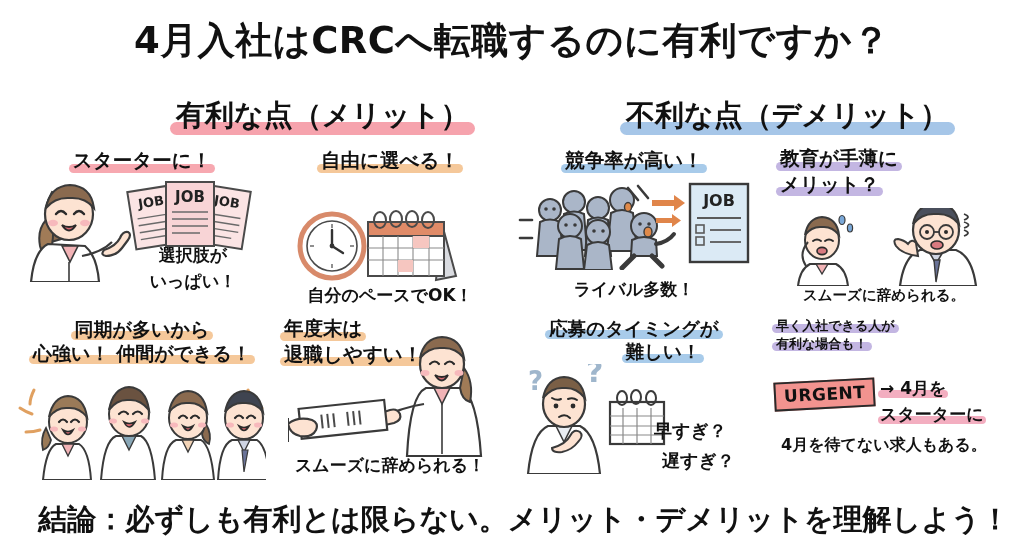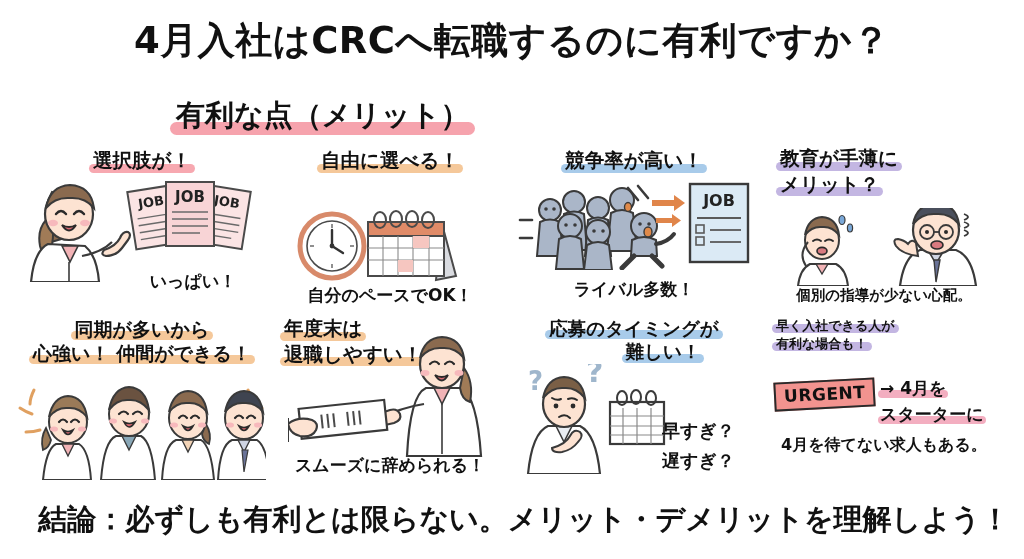--- a/index.html
+++ b/index.html
@@ -111,26 +111,29 @@
 </head>
 <body>
 
 <div class="page">
 
   <div class="title">4月入社はCRCへ転職するのに有利ですか？</div>
 
   <div class="col-head" id="col-head-merit">
     <span class="hl">有利な点（メリット）</span>
   </div>
+  <div class="col-head" id="col-head-demerit">
+    <span class="hl">不利な点（デメリット）</span>
+  </div>
 
   <div class="grid">
 
     <div class="cell">
       <div class="headline" style="padding-top:4px;">
-        <span class="ln"><span class="hl hl-pink">選択肢が！</span></span>
+        <span class="ln"><span class="hl hl-pink">スターターに！</span></span>
       </div>
 
       <svg class="art" style="left:8px; top:24px;" width="130" height="112" viewBox="0 0 130 112">
 
         <path d="M30 22 q-8 14 -6 32 q1 12 5 18 l14 -4 l-2 -42 z" fill="#8a6a4f" stroke="#3a3a3a" stroke-width="2"></path>
 
         <path d="M24 50 q-9 10 -6 26 q2 9 9 10 q5 -14 4 -30 z" fill="#a07b57" stroke="#3a3a3a" stroke-width="2"></path>
 
         <path d="M26 74 q-14 7 -17 38 l68 0 q-2 -26 -14 -36 z" fill="#fff" stroke="#3a3a3a" stroke-width="2.2"></path>
         <path d="M40 76 l8 16 l8 -16 z" fill="#f2b3b6" stroke="#3a3a3a" stroke-width="1.6"></path>
@@ -176,20 +179,21 @@
         <rect x="40" y="6" width="48" height="64" fill="#f8d4d6" stroke="#4a4a4a" stroke-width="2"></rect>
         <text x="64" y="26" font-size="15" font-weight="700" text-anchor="middle" fill="#222" font-family="'DejaVu Sans',sans-serif">JOB</text>
         <g stroke="#6a6a6a" stroke-width="1.5">
           <line x1="46" y1="36" x2="82" y2="36"></line>
             <line x1="46" y1="43" x2="82" y2="43"></line>
           <line x1="46" y1="50" x2="82" y2="50"></line>
             <line x1="46" y1="57" x2="74" y2="57"></line>
         </g>
       </svg>
 
+      <div class="caption" style="top:100px; left:104px; right:-6px; width:150px;">選択肢が</div>
       <div class="caption" style="top:126px; left:104px; right:-6px; width:150px;">いっぱい！</div>
     </div>
 
     <div class="cell">
       <div class="headline" style="padding-top:2px;">
         <span class="ln" style="margin-top:2px;"><span class="hl hl-orange">自由に選べる！</span></span>
       </div>
 
       <svg class="art" style="left:20px; top:56px;" width="200" height="82" viewBox="0 0 200 82">
 
@@ -335,21 +339,21 @@
 
         <path d="M126 48 q-16 -2 -22 -10 q-4 -7 2 -7 q6 1 10 5 q4 -6 8 -1 z" fill="#fde3d2" stroke="#3a3a3a" stroke-width="2"></path>
 
         <g stroke="#3a3a3a" stroke-width="1.8" fill="none">
           <path d="M172 6 q8 3 0 6"></path>
             <path d="M172 14 q9 3 0 6"></path>
             <path d="M172 22 q8 3 0 6"></path>
         </g>
       </svg>
 
-      <div class="caption small" style="top:142px;">個別の指導が少ない心配。</div>
+      <div class="caption small" style="top:142px;">スムーズに辞められる。</div>
     </div>
 
     <div class="cell">
       <div class="headline" style="padding-top:2px; font-size:19px;">
         <span class="ln"><span class="hl hl-orange">同期が多いから</span></span>
         <span class="ln" style="margin-top:2px;"><span class="hl hl-orange">心強い！ 仲間ができる！</span></span>
       </div>
 
       <svg class="art" style="left:2px; top:58px;" width="250" height="106" viewBox="0 0 250 106">
 
@@ -492,21 +496,21 @@
             <line x1="125" y1="44" x2="125" y2="80"></line>
           <line x1="139" y1="44" x2="139" y2="80"></line>
         </g>
         <g stroke="#3a3a3a" stroke-width="2" fill="none">
           <ellipse cx="110" cy="34" rx="5" ry="7"></ellipse>
             <ellipse cx="124" cy="33" rx="5" ry="7"></ellipse>
           <ellipse cx="139" cy="34" rx="5" ry="7"></ellipse>
         </g>
       </svg>
 
-      <div class="side-text" style="left:152px; top:104px;">早すぎ？</div>
+      <div class="side-text" style="left:144px; top:104px;">早すぎ？</div>
       <div class="side-text" style="left:152px; top:134px;">遅すぎ？</div>
     </div>
 
     <div class="cell">
       <div class="headline" style="text-align:left; padding-left:10px; padding-top:2px; font-size:13px;">
         <span class="ln"><span class="hl hl-purple">早く入社できる人が</span></span>
         <span class="ln" style="margin-top:3px;"><span class="hl hl-purple">有利な場合も！</span></span>
       </div>
 
       <div class="urgent-badge" style="left:16px; top:64px;">URGENT</div>

